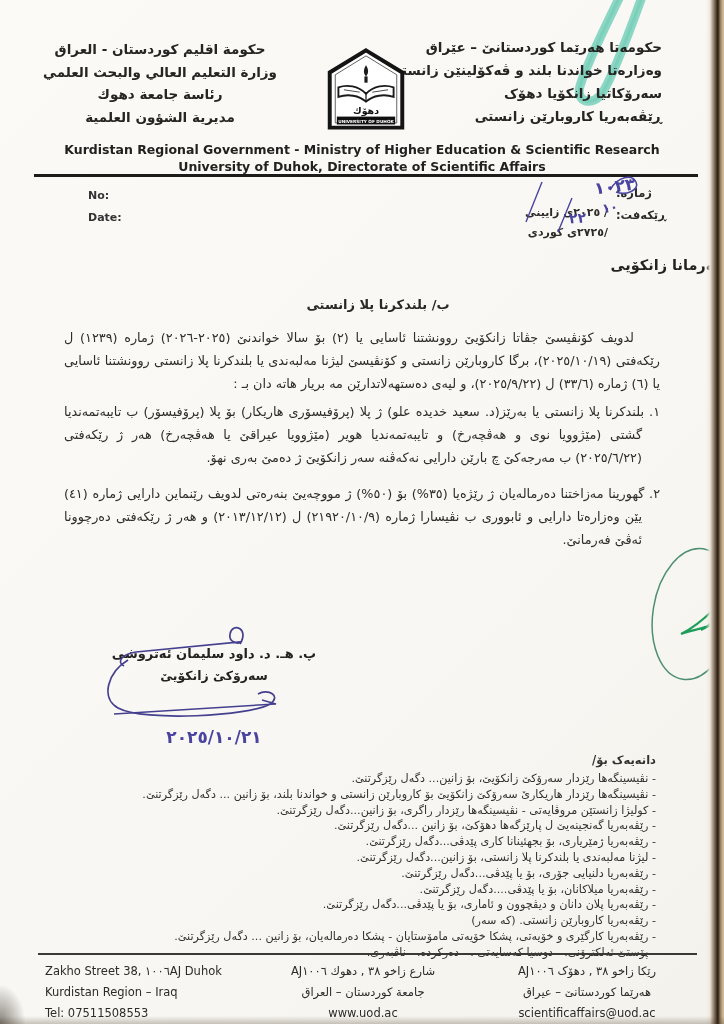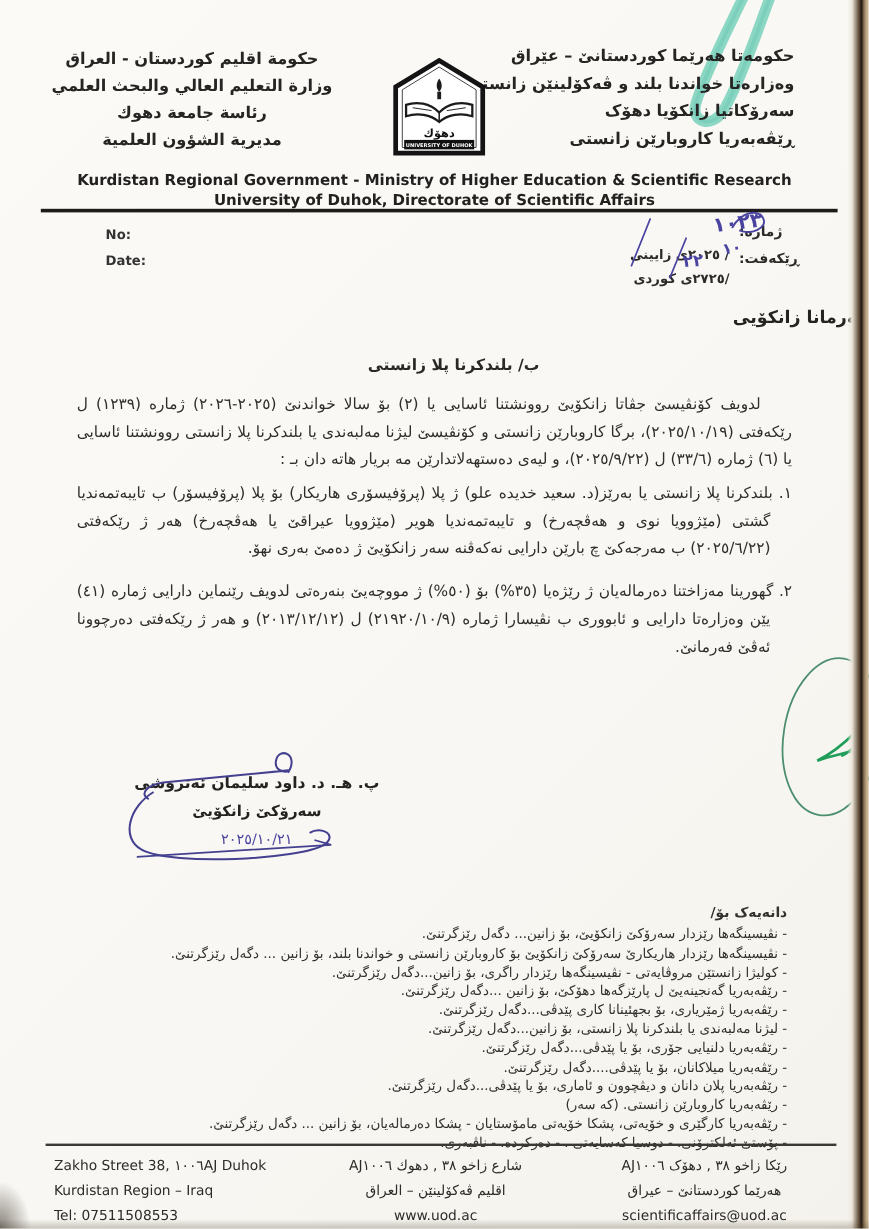--- a/index.html
+++ b/index.html
@@ -27,21 +27,21 @@
   
   .title{top:257px;left:0;width:724px;text-align:right;font-size:14.5px;font-weight:bold;color:#242321;}
   .subject{top:297px;left:0;width:724px;text-align:center;font-size:13px;font-weight:bold;color:#2a2927;padding-left:16px;}
   .intro{top:326px;left:64px;width:596px;font-size:12.8px;line-height:23px;text-align:justify;direction:rtl;text-indent:26px;color:#2e2d2b;}
   .items{top:400px;left:64px;width:596px;direction:rtl;color:#2e2d2b;}
   .item{font-size:12.8px;line-height:23px;text-align:justify;padding-right:18px;text-indent:-18px;margin-bottom:13px;direction:rtl;}
   
   .sig{top:643px;left:106px;width:216px;text-align:center;direction:rtl;}
   .sig-name{font-size:13px;font-weight:bold;color:#242321;line-height:22px;}
   .sig-role{font-size:12.5px;font-weight:bold;color:#242321;line-height:22px;}
-  .sig-date{font-size:12px;line-height:24px;font-weight:normal;}
+  .sig-date{font-size:17px;line-height:24px;font-weight:bold;margin-top:38px;}
   
   .dist{top:751px;right:68px;width:560px;text-align:right;direction:rtl;color:#33322f;}
   .dist-head{font-size:11.5px;font-weight:600;line-height:18px;margin-bottom:2px;}
   .dist-item{font-size:11.2px;line-height:15.8px;}
   
   .foot{top:961px;font-size:11.5px;line-height:21px;color:#2c2b29;}
   .foot-en{left:45px;width:200px;text-align:left;}
   .foot-ar{left:258px;width:210px;text-align:center;direction:rtl;}
   .foot-ku{left:478px;width:218px;text-align:center;direction:rtl;}
   
@@ -159,21 +159,21 @@
   </div>
 
   <div class="abs rule-foot"></div>
   <div class="abs foot foot-en">
     <div>Zakho Street 38, ١٠٠٦AJ Duhok</div>
     <div>Kurdistan Region – Iraq</div>
     <div>Tel: 07511508553</div>
   </div>
   <div class="abs foot foot-ar">
     <div class="rtl">شارع زاخو ٣٨ , دهوك AJ١٠٠٦</div>
-    <div class="rtl">اقليم ڤەکۆلینێن – العراق</div>
+    <div class="rtl">جامعة كوردستان – العراق</div>
     <div>www.uod.ac</div>
   </div>
   <div class="abs foot foot-ku">
     <div class="rtl">رێکا زاخو ٣٨ , دهۆک AJ١٠٠٦</div>
     <div class="rtl">هەرێما کوردستانێ – عیراق</div>
     <div>scientificaffairs@uod.ac</div>
   </div>
 
   <div class="abs scan-edge"></div>
   <div class="abs scan-bottom"></div>

